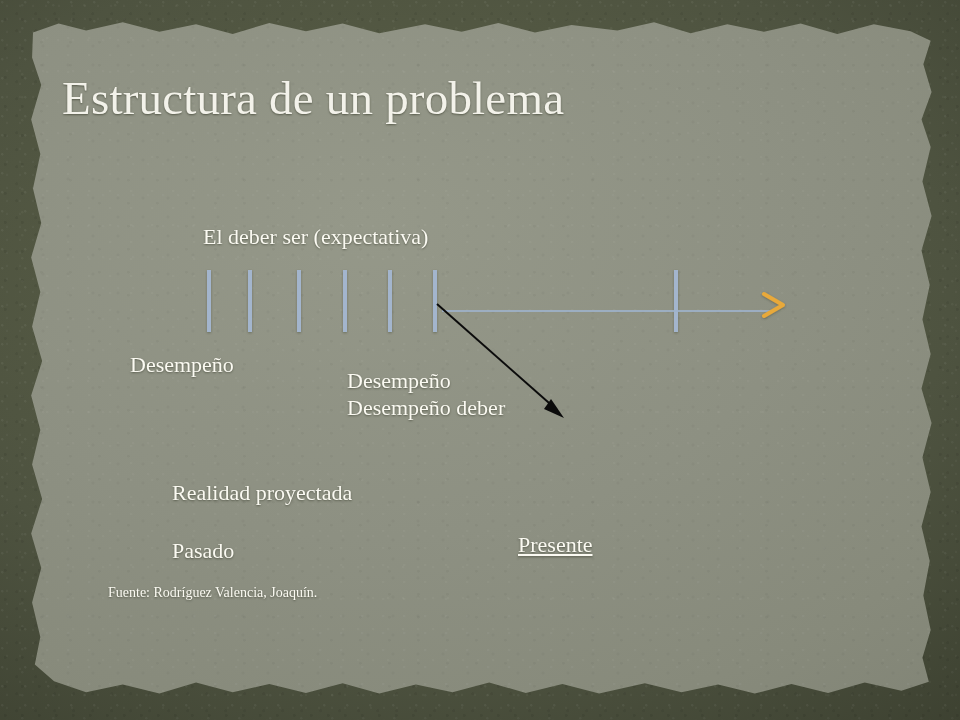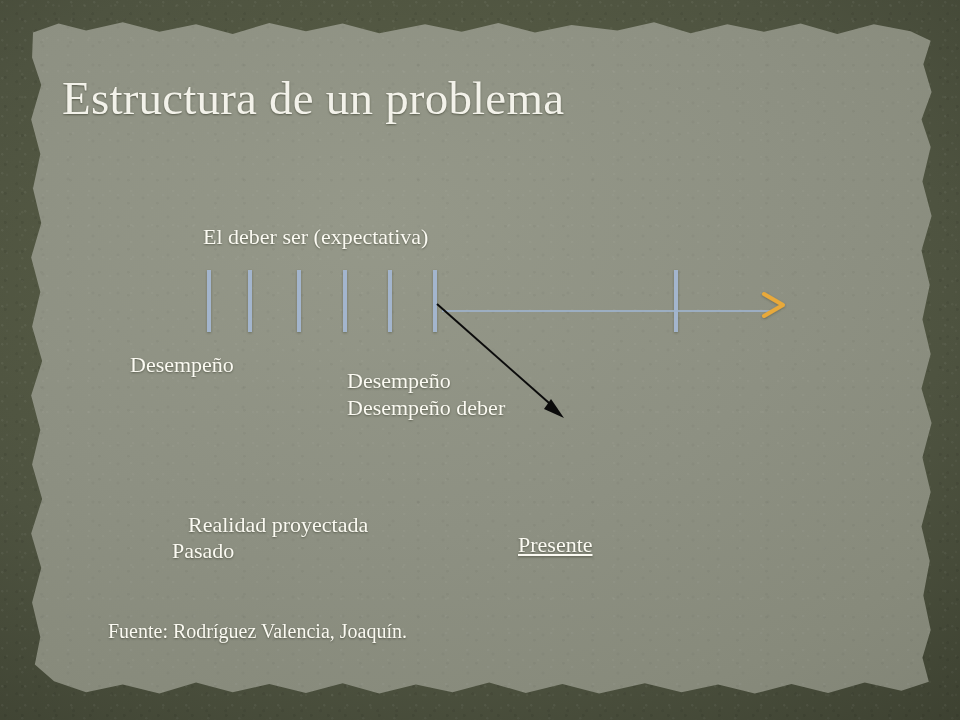--- a/index.html
+++ b/index.html
@@ -102,30 +102,30 @@
     color: #fbfaf2;
     font-size: 22px;
     line-height: 1.22;
     white-space: nowrap;
     text-shadow: 0 1px 2px rgba(40,44,28,0.5);
   }
 
   #lbl-expectativa { left: 203px; top: 224px; }
   #lbl-desempeno   { left: 130px; top: 352px; }
   #lbl-desviacion  { left: 347px; top: 368px; }
-  #lbl-realidad    { left: 172px; top: 512px; margin-left: 16px; }
+  #lbl-realidad    { left: 172px; top: 480px; }
   #lbl-pasado      { left: 172px; top: 538px; text-align: center; }
   #lbl-presente    { left: 518px; top: 532px; text-decoration: underline; }
 
   #source {
     position: absolute;
     left: 108px;
-    top: 618px;
+    top: 584px;
     color: #fbfaf2;
-    font-size: 20px;
+    font-size: 14px;
     line-height: 1.32;
     text-shadow: 0 1px 2px rgba(40,44,28,0.5);
     white-space: nowrap;
   }
 
   
   #diagram {
     position: absolute;
     left: 0; top: 0;
     width: 960px; height: 720px;

